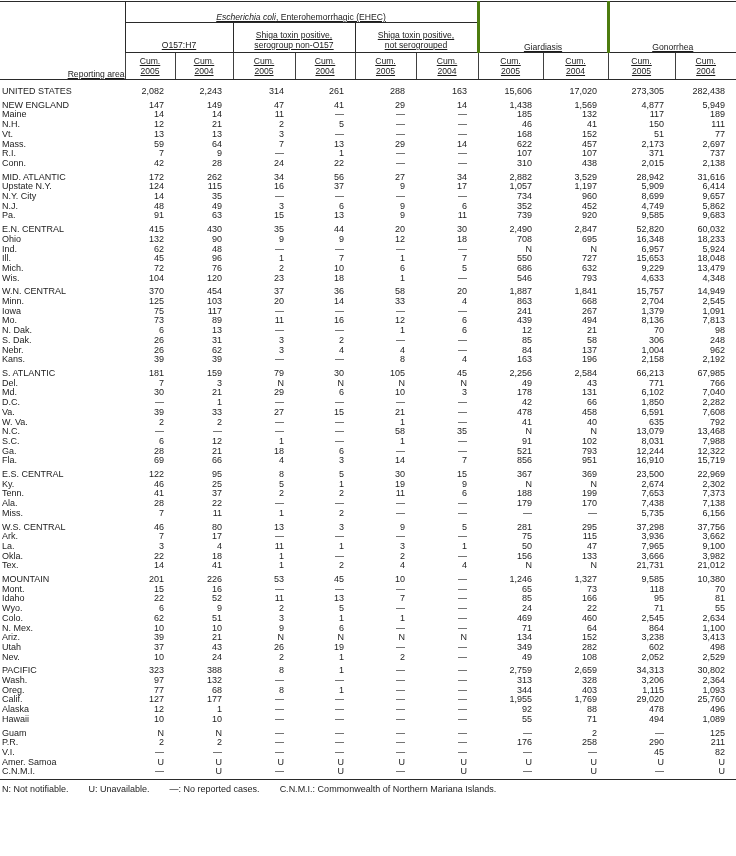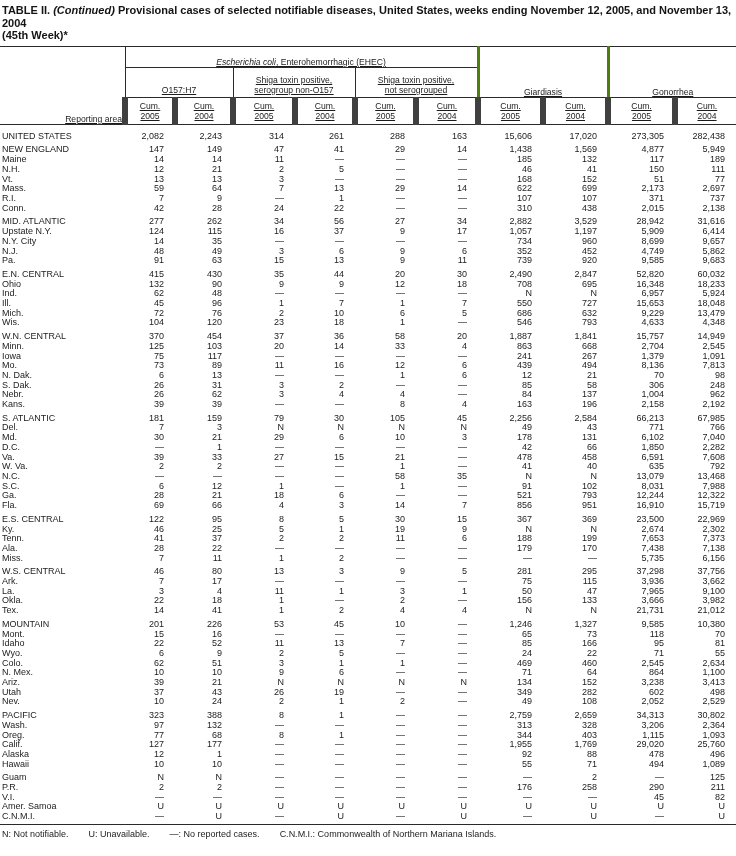--- a/index.html
+++ b/index.html
@@ -26,21 +26,21 @@
   thead td { font-size:8.6px; color:#1c1c1c;text-decoration:underline; }
   tr.h1 td { height:20px; vertical-align:bottom; }
   tr.h2 td { height:27px; vertical-align:bottom; }
   tr.h3 td { height:23px; vertical-align:bottom; border-bottom:1.4px solid #2a2a2a;text-align:right; }
   td.grp { text-align:center; padding-bottom:2px; line-height:10px; }
   tr.h1 td.g-ehec { border-left:1px solid #2a2a2a; border-bottom:1px solid #2a2a2a; }
   td.g-gia, td.g-gon { border-left:3px solid #4d7c0f; border-bottom:1px solid #2a2a2a;
     text-align:center; vertical-align:bottom; padding-bottom:3px; }
   tr.h2 td.sub { border-left:1px solid #2a2a2a; border-bottom:1px solid #2a2a2a;
     text-align:center; padding-bottom:2px; line-height:10px; }
-  tr.h3 td.cum { border-left:6px solid #404040; text-align:center;
+  tr.h3 td.cum { border-left:1px solid #404040; text-align:center;
     line-height:10px; padding-bottom:3px; }
   td.ra-label { text-align:left; padding-left:2px; padding-bottom:3px; }
 
   
   tbody td { font-size:9px; line-height:9.7px; white-space:nowrap; }
   tbody td.area { text-align:left; padding-left:2px; }
   tbody td.val  { text-align:right; padding-right:11px; }
   tbody tr.gap td { padding-top:4px; }
   tbody tr:first-child td { padding-top:7px; }
   tbody tr:last-child td { padding-bottom:2px; border-bottom:1.4px solid #2a2a2a; }
@@ -49,26 +49,20 @@
   .footnotes { font-size:9px; line-height:11px; padding:4px 2px 0 2px; color:#1c1c1c; }
   .fn-legend span { margin-right:20px; }
   .fn-legend span:nth-child(3) { }
   .fn-legend span:last-child { margin-right:0;margin-top:18px; }
 </style>
 </head>
 <body>
 
 <div class="page">
 
-  <div class="title">
-    <div><span>TABLE II.</span>
-      <span class="cont">(Continued)</span>
-      <span>Provisional cases of selected notifiable diseases, United States, weeks ending November 12, 2005, and November 13, 2004</span></div>
-    <div>(45th Week)*</div>
-  </div>
 
   <table class="mmwr">
     <colgroup>
       <col style="width:125px">
         <col style="width:50px">
         <col style="width:58px">
       <col style="width:62px">
         <col style="width:60px">
         <col style="width:61px">
       <col style="width:62px">
@@ -172,21 +166,21 @@
         </tr>
         <tr>
           <td class="area">Mass.</td>
           <td class="val">59</td>
           <td class="val">64</td>
           <td class="val">7</td>
           <td class="val">13</td>
           <td class="val">29</td>
           <td class="val">14</td>
           <td class="val">622</td>
-          <td class="val">699</td>
+          <td class="val">457</td>
           <td class="val">2,173</td>
           <td class="val">2,697</td>
         </tr>
         <tr>
           <td class="area">R.I.</td>
           <td class="val">7</td>
           <td class="val">9</td>
           <td class="val">—</td>
           <td class="val">1</td>
           <td class="val">—</td>
@@ -204,21 +198,21 @@
           <td class="val">22</td>
           <td class="val">—</td>
           <td class="val">—</td>
           <td class="val">310</td>
           <td class="val">438</td>
           <td class="val">2,015</td>
           <td class="val">2,138</td>
         </tr>
         <tr class="gap">
           <td class="area">MID. ATLANTIC</td>
-          <td class="val">277</td>
+          <td class="val">172</td>
           <td class="val">262</td>
           <td class="val">34</td>
           <td class="val">56</td>
           <td class="val">27</td>
           <td class="val">34</td>
           <td class="val">2,882</td>
           <td class="val">3,529</td>
           <td class="val">28,942</td>
           <td class="val">31,616</td>
         </tr>

